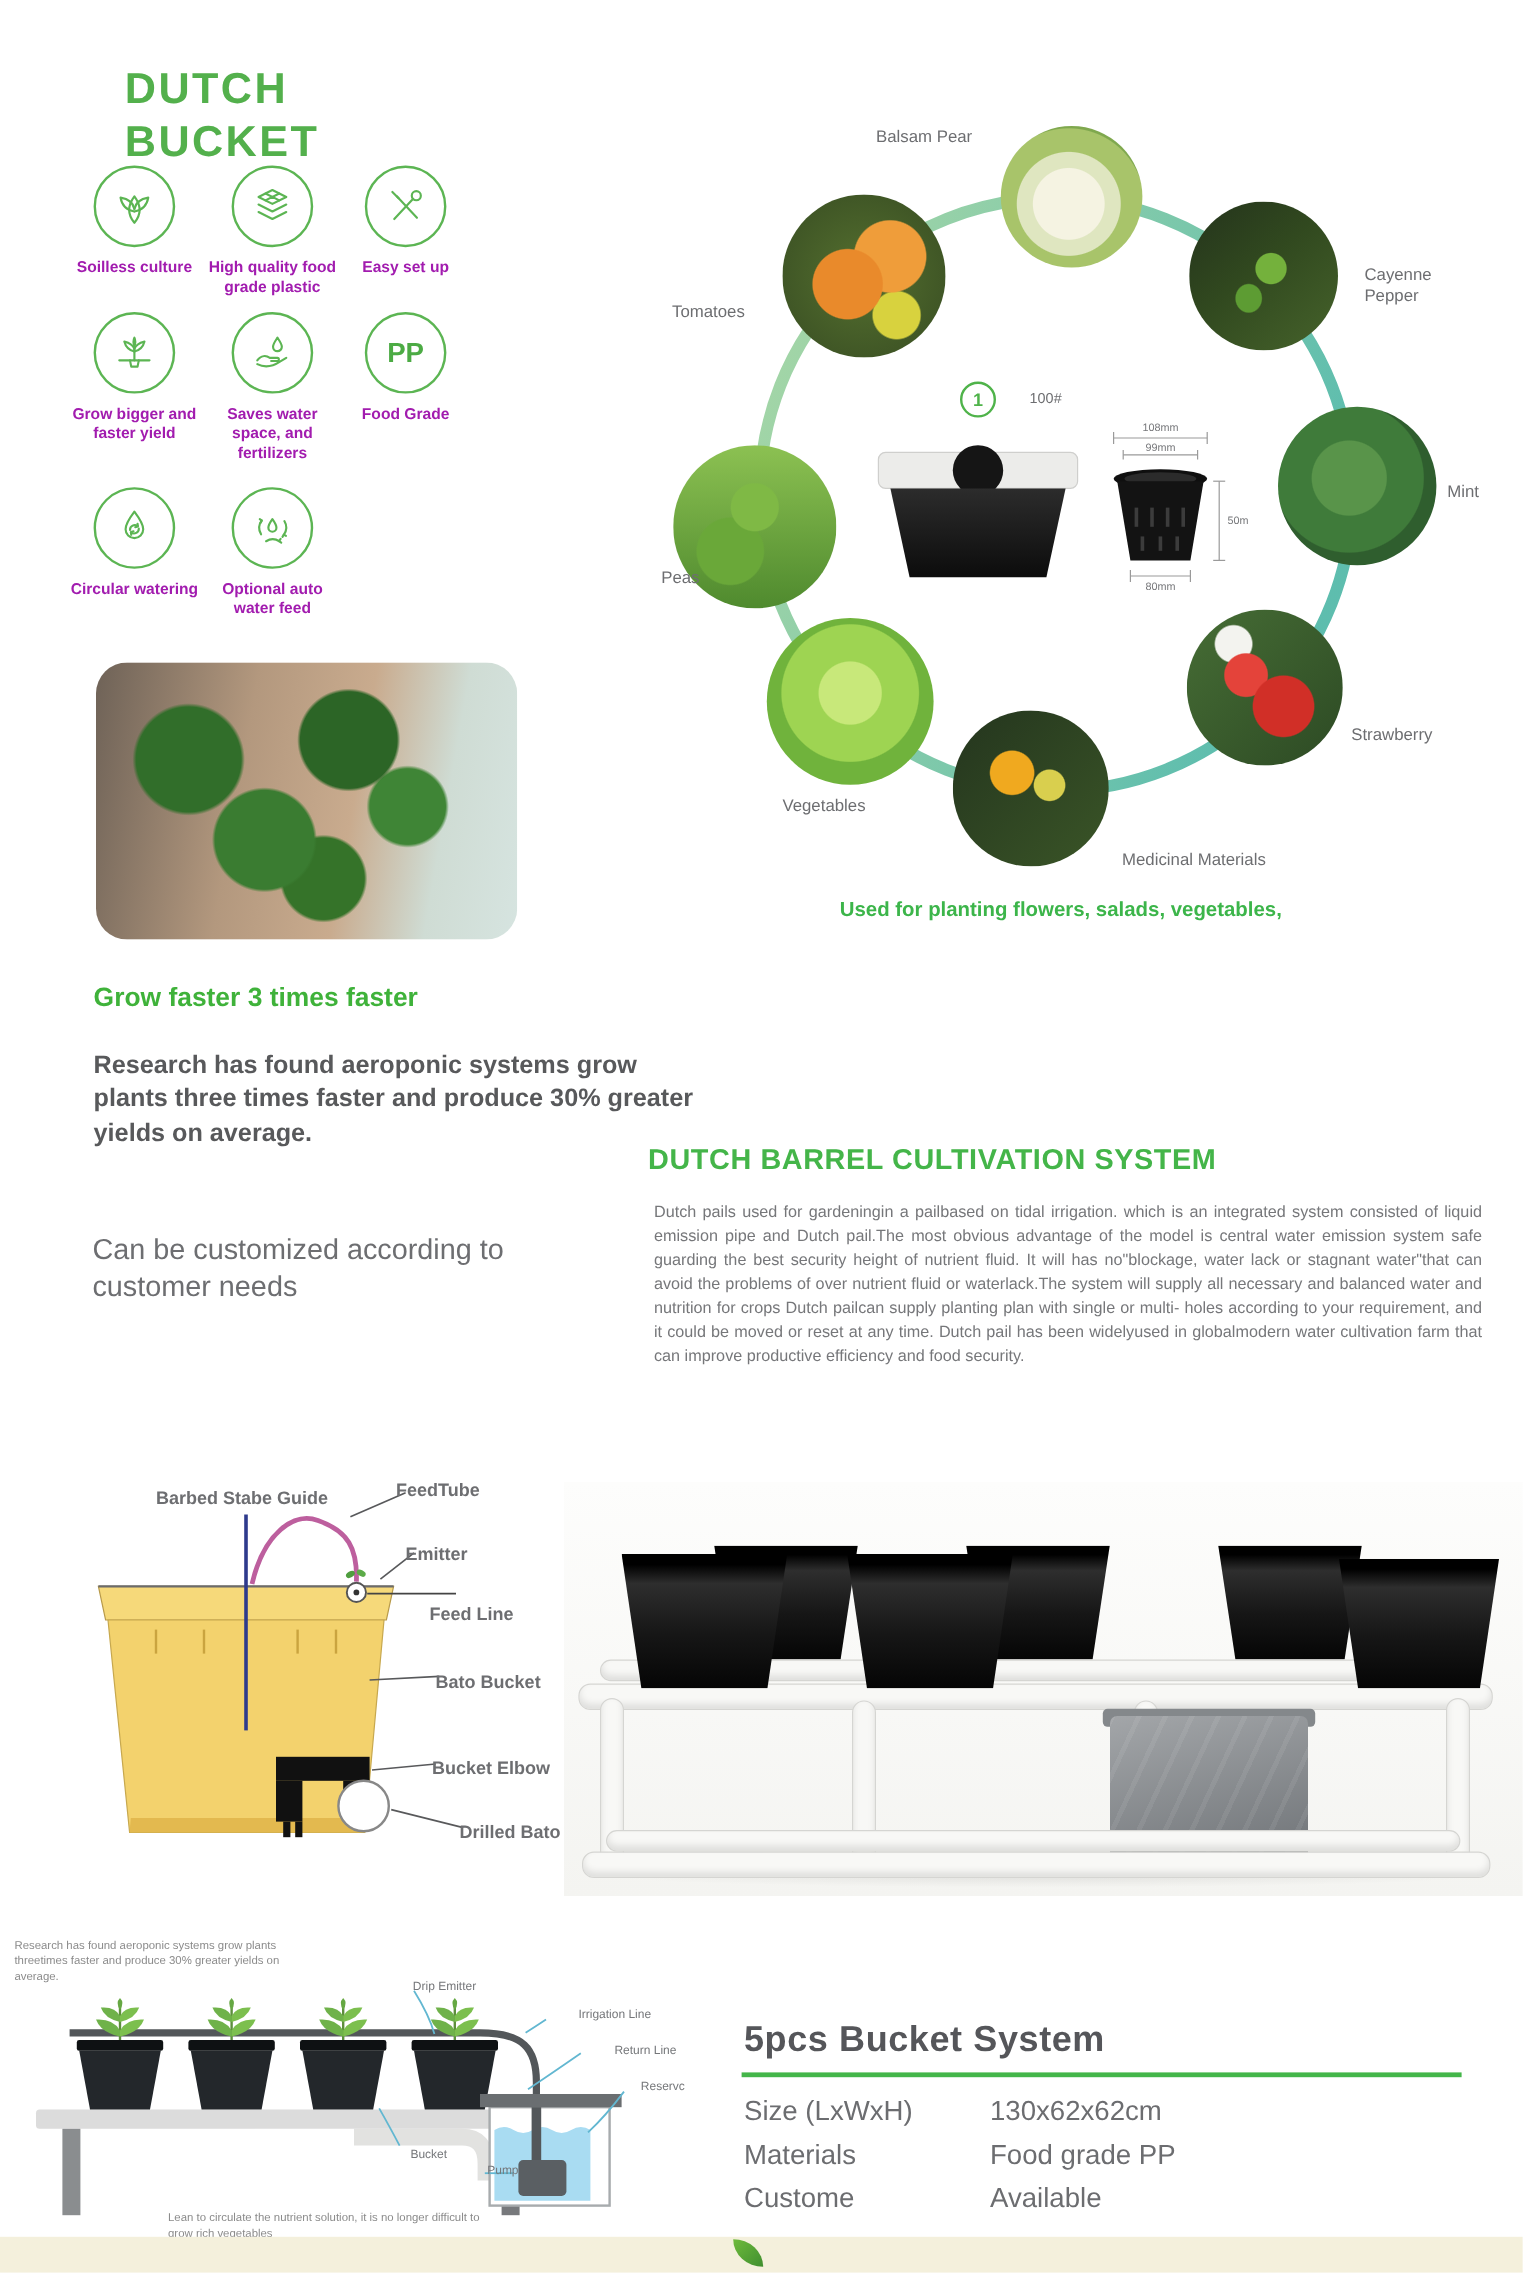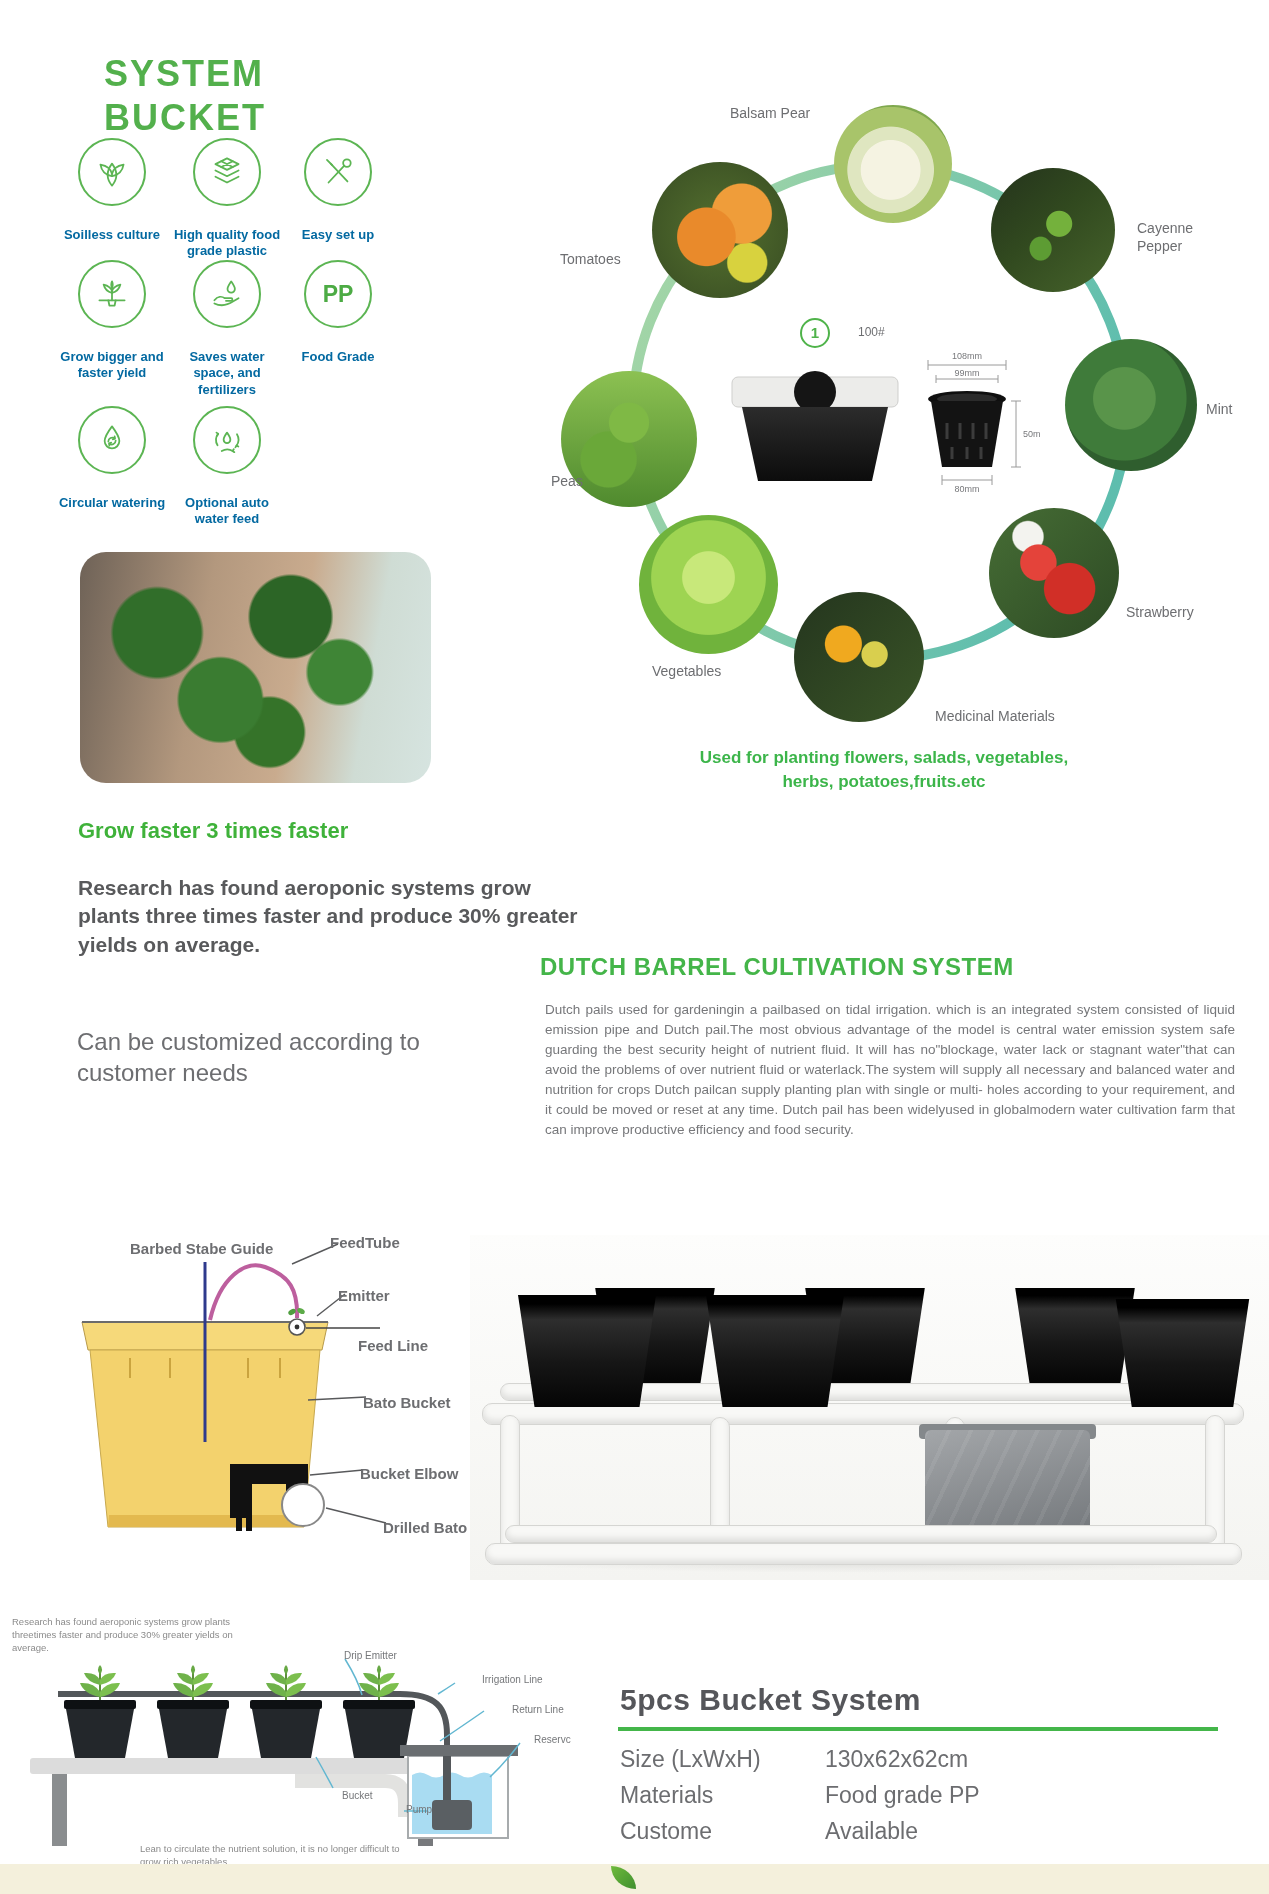--- a/index.html
+++ b/index.html
@@ -8,21 +8,21 @@
   .abs{position:absolute;}
   
   .brand{position:absolute;left:104px;top:52px;font-size:36px;font-weight:800;
          color:#53b04c;letter-spacing:2px;line-height:1.22;}
   
   .feat{position:absolute;width:112px;text-align:center;}
   .feat .ring{width:64px;height:64px;border:2px solid #5cb553;border-radius:50%;
               margin:0 auto;display:flex;align-items:center;justify-content:center;}
   .feat .ring svg{width:42px;height:42px;stroke:#5cb553;fill:none;
                   stroke-width:1.7;stroke-linecap:round;stroke-linejoin:round;}
-  .feat .cap{margin-top:21px;font-size:13px;font-weight:700;color:#0369a1;line-height:1.25;}
+  .feat .cap{margin-top:9px;font-size:13px;font-weight:700;color:#a21caf;line-height:1.25;}
   .pp-badge{font-size:23px;font-weight:800;color:#4cab44;letter-spacing:0px;}
   
   #wheel{position:absolute;left:440px;top:80px;width:829px;height:722px;}
   .pcirc{position:absolute;border-radius:50%;z-index:2;}
   .pname{position:absolute;font-size:14px;color:#6d6e71;z-index:3;line-height:1.3;}
   .cap-green{position:absolute;left:214px;top:666px;width:460px;text-align:center;
              color:#3cb54a;font-weight:700;font-size:17px;line-height:1.4;z-index:3;}
   .dim{fill:#77787b;font-size:9px;text-anchor:middle;font-family:"Liberation Sans",sans-serif;}
   
   #tomato-photo{position:absolute;left:80px;top:552px;width:351px;height:231px;border-radius:26px;
@@ -63,21 +63,21 @@
   #spec-rows{position:absolute;left:620px;top:1746px;width:560px;}
   .spec-row{display:grid;grid-template-columns:205px auto;font-size:23px;color:#6c6d70;margin-bottom:9px;}
   #bottom-strip{position:absolute;left:0;top:1864px;width:1269px;height:30px;background:#f4f0dc;}
   #bottom-leaf{position:absolute;left:611px;top:1866px;width:25px;height:23px;
                border-radius:0 100% 0 100%;background:linear-gradient(135deg,#6fba3c,#3f8f2f);}
 </style>
 </head>
 <body>
 
 <div class="brand">
-  <div>SYSTEM</div>
+  <div>DUTCH</div>
   <div>BUCKET</div>
 </div>
 
 <div class="abs" style="left:56px;top:128px;width:345px;height:430px;">
   <div class="feat" style="left:0;top:10px">
     <div class="ring">
         <svg viewBox="0 0 40 40">
       <path d="M20 33 C15 27 14 20 20 12 C26 20 25 27 20 33 Z"></path>
       <path d="M20 24 C14 23 10 19 9 13 C15 14 19 17 20 22"></path>
       <path d="M20 24 C26 23 30 19 31 13 C25 14 21 17 20 22"></path>
@@ -258,21 +258,20 @@
         <line x1="272" y1="180" x2="272" y2="190"></line>
     </g>
     <text x="247" y="64" class="dim">108mm</text>
     <text x="247" y="81" class="dim">99mm</text>
     <text x="303" y="142" class="dim" style="text-anchor:start">50mm</text>
     <text x="247" y="197" class="dim">80mm</text>
   </svg>
 
   <div class="cap-green">
     <div>Used for planting flowers, salads, vegetables,</div>
-    <div>herbs, potatoes,fruits.etc</div>
   </div>
 </div>
 
 <div id="tomato-photo"></div>
 
 <div class="h-grow">Grow faster 3 times faster</div>
 <div class="p-grow">Research has found aeroponic systems grow plants three times faster and produce 30% greater yields on average.</div>
 <div class="p-custom">Can be customized according to customer needs</div>
 
 <div class="h-cult">DUTCH BARREL CULTIVATION SYSTEM</div>

